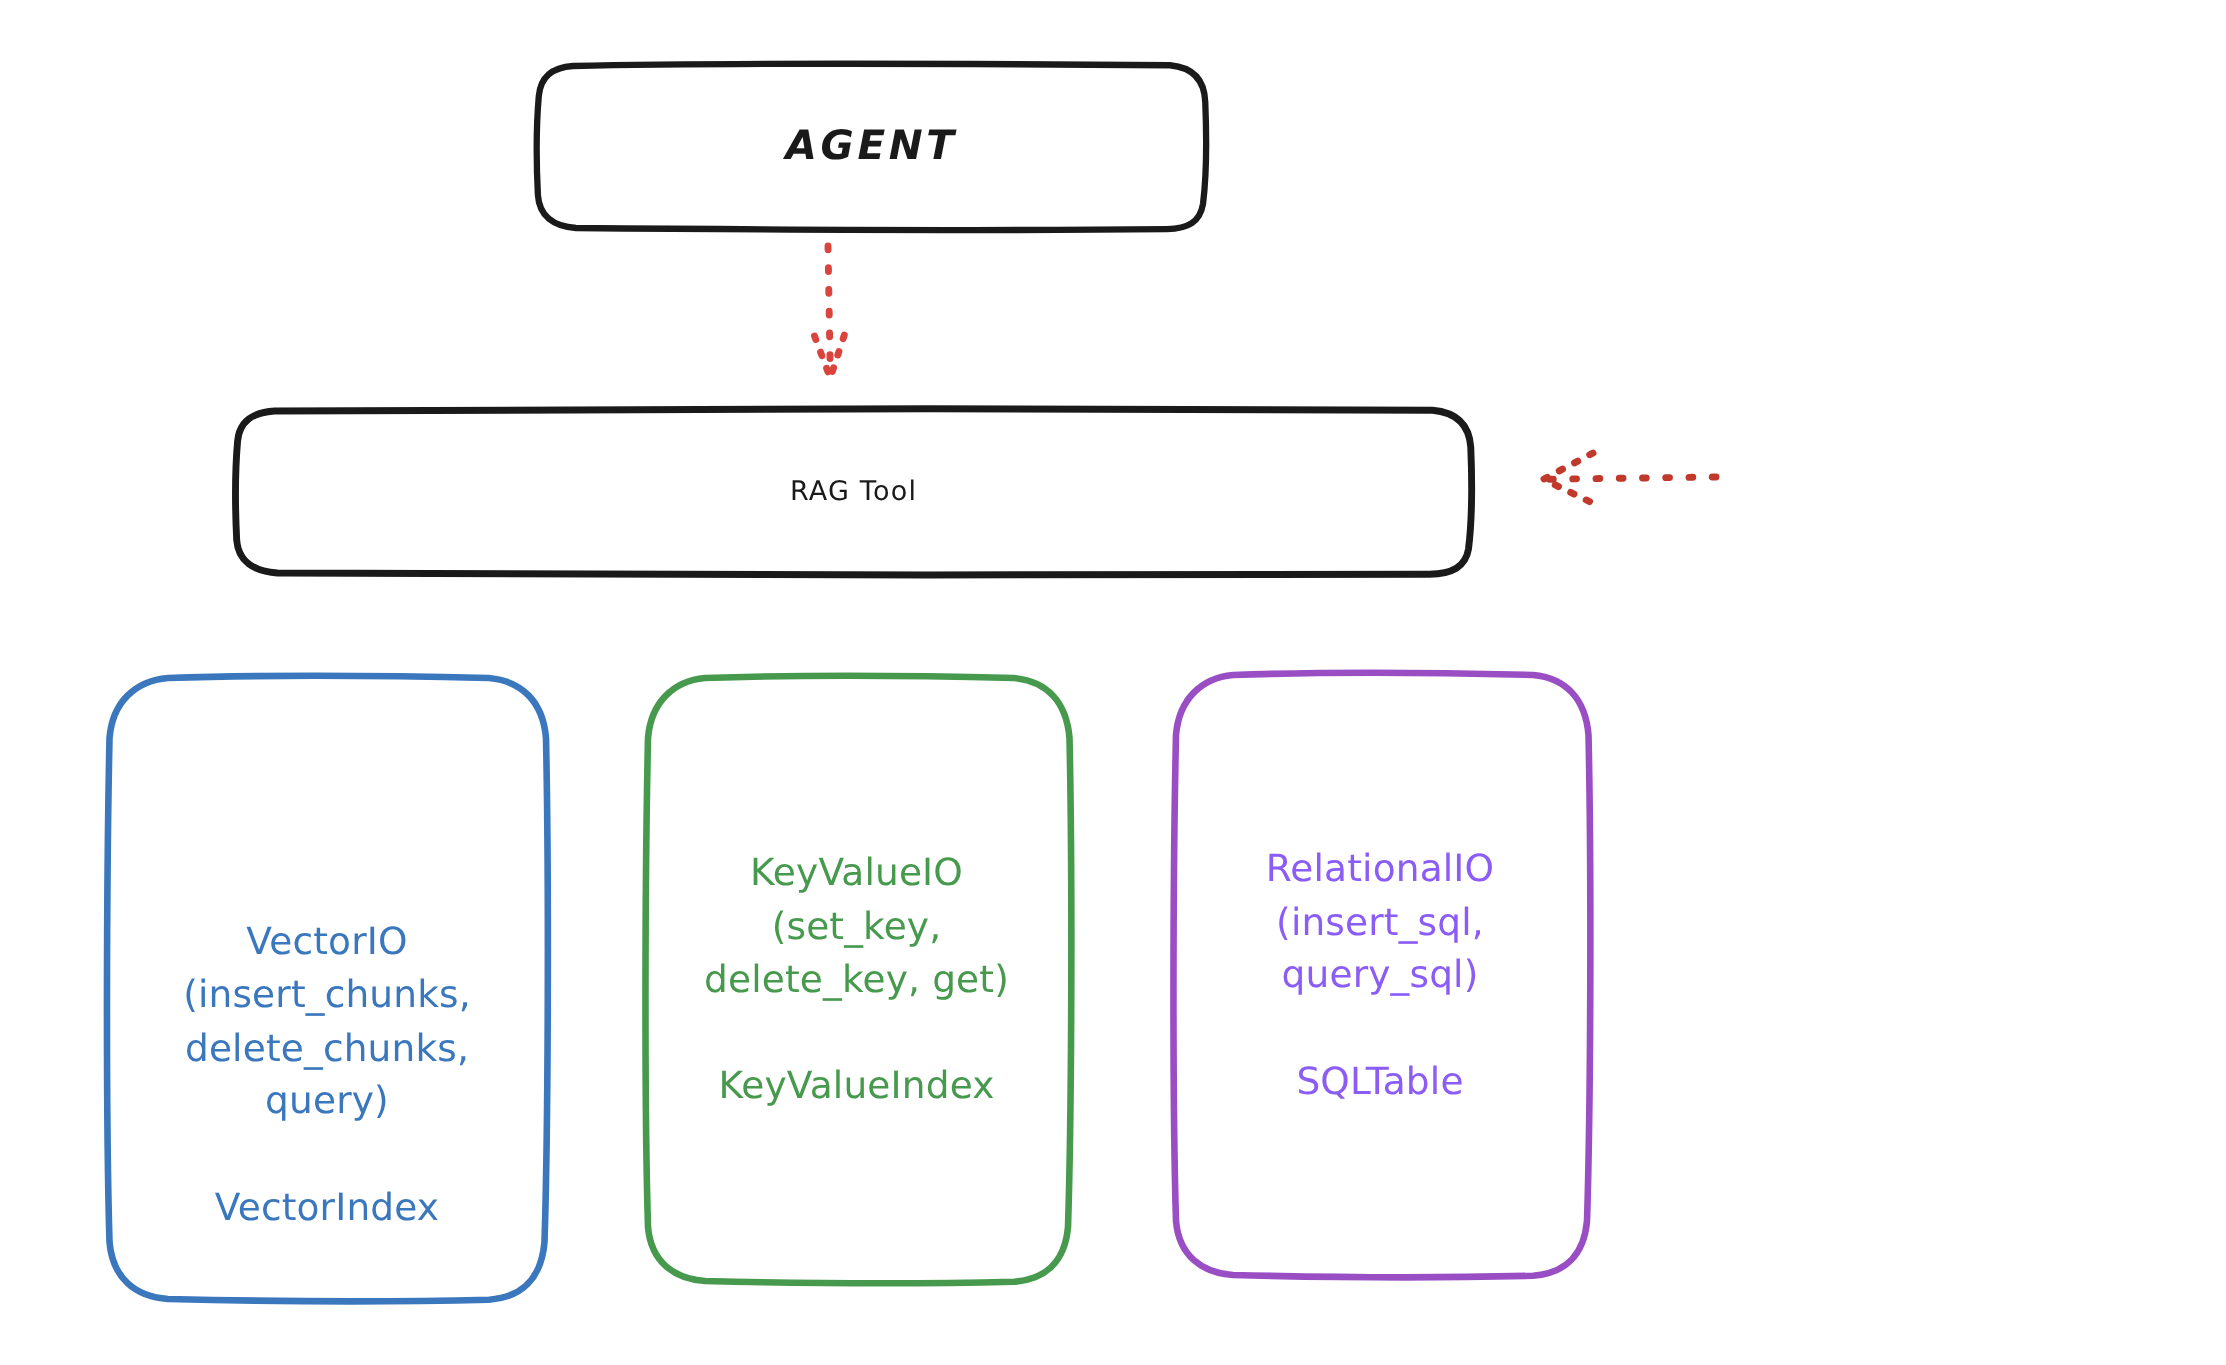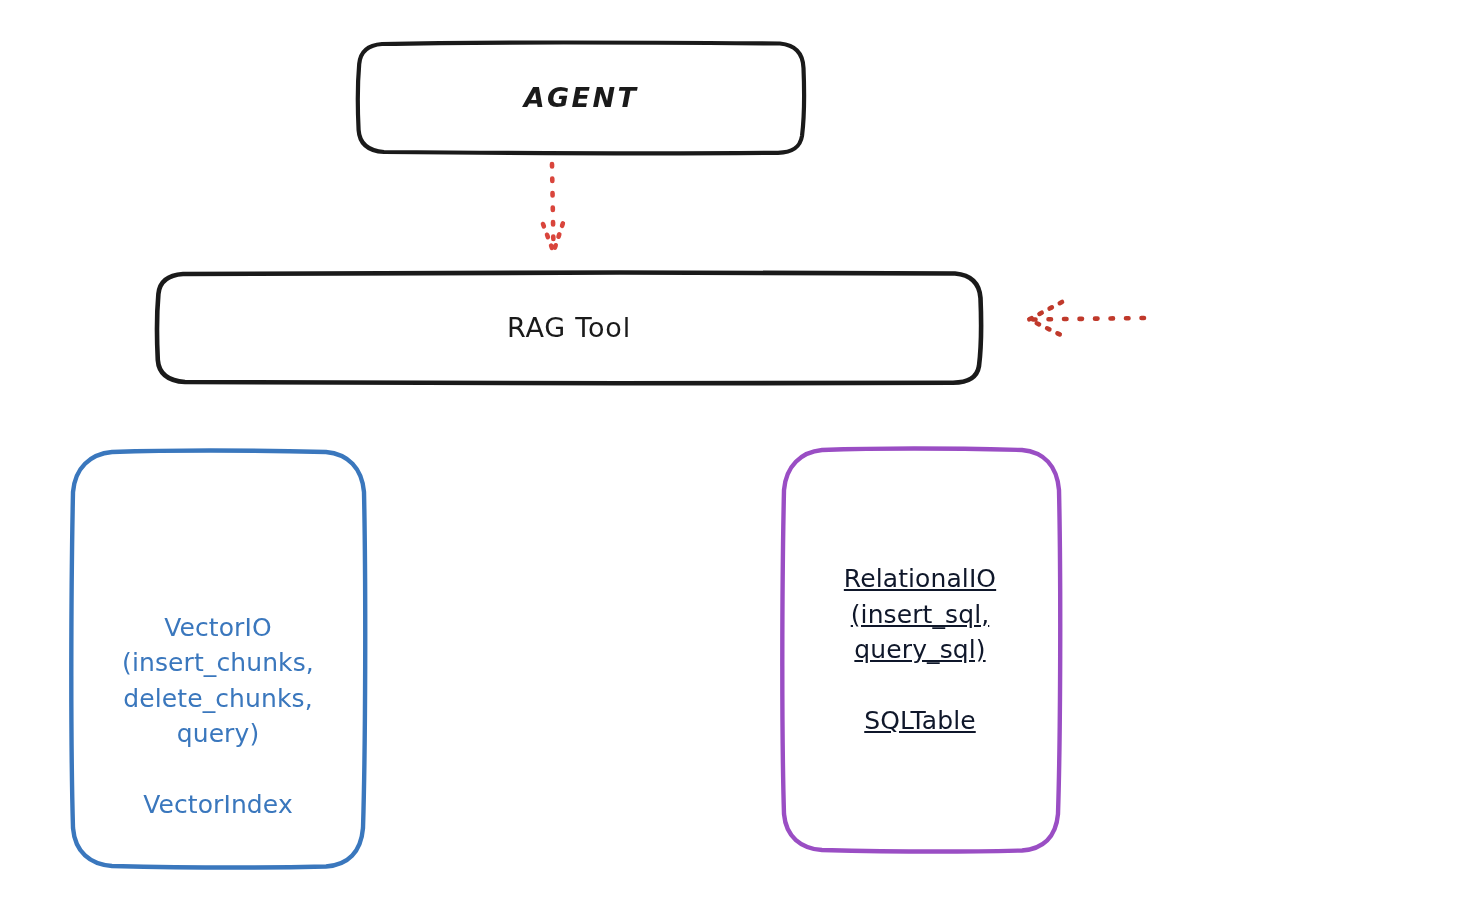--- a/index.html
+++ b/index.html
@@ -65,21 +65,21 @@
 
   
   #ragtool-box {
     left: 155px;
     top: 270px;
     width: 828px;
     height: 115px;
   }
   #ragtool-box .label {
     font-family: "DejaVu Sans", sans-serif;
-    font-size: 27px;
+    font-size: 18px;
     font-weight: 500;
     letter-spacing: 0.8px;
     color: #1a1a1a;
   }
 
   
   #vector-box {
     left: 68px;
     top: 448px;
     width: 300px;
@@ -100,21 +100,21 @@
   .card .label {
     font-family: "DejaVu Sans", sans-serif;
     font-size: 25px;
     font-weight: 500;
     line-height: 1.42;
     letter-spacing: 0.1px;
     padding: 0 6px;
   }
   #vector-box .label { color: #3a77bd; }
   #keyvalue-box .label { color: #479a4d; }
-  #relational-box .label { color: #0f172a; text-decoration: underline; }
+  #relational-box .label { color: #8b5cf6; }
 
   
   .arrow-svg {
     position: absolute;
     overflow: visible;
     pointer-events: none;
   }
   #agent-to-rag-arrow {
     left: 500px;
     top: 162px;
@@ -192,20 +192,33 @@
                C2.5,296 3,140 5,44 C7,20 22,6 44,4 Z" stroke="#3a77bd" stroke-width="4.4"></path>
     </svg>
     <span class="label">VectorIO
 (insert_chunks,
 delete_chunks,
 query)
 
 VectorIndex</span>
   </div>
 
+  <div class="node card" id="keyvalue-box">
+    <svg class="sketch-border" viewBox="0 0 290 410" preserveAspectRatio="none">
+      <path d="M44,4 C108,1.8 194,2.6 250,4 C272,6 285,20 287,44
+               C289,136 288.5,292 286,370 C284,393 271,405 250,406.5
+               C190,408 104,407.5 44,406 C23,404.5 8,393 6,370
+               C3.5,288 4,136 6,44 C8,20 23,6 44,4 Z" stroke="#479a4d" stroke-width="4.4"></path>
+    </svg>
+    <span class="label">KeyValueIO
+(set_key,
+delete_key, get)
+
+KeyValueIndex</span>
+  </div>
 
   <div class="node card" id="relational-box">
     <svg class="sketch-border" viewBox="0 0 284 408" preserveAspectRatio="none">
       <path d="M44,4 C106,1.8 190,2.6 244,4 C266,6 279,20 281,44
                C283,134 282.5,290 280,368 C278,391 265,403 244,404.5
                C186,406 102,405.5 44,404 C23,402.5 8,391 6,368
                C3.5,286 4,134 6,44 C8,20 23,6 44,4 Z" stroke="#9a4ec4" stroke-width="4.4"></path>
     </svg>
     <span class="label">RelationalIO
 (insert_sql,

